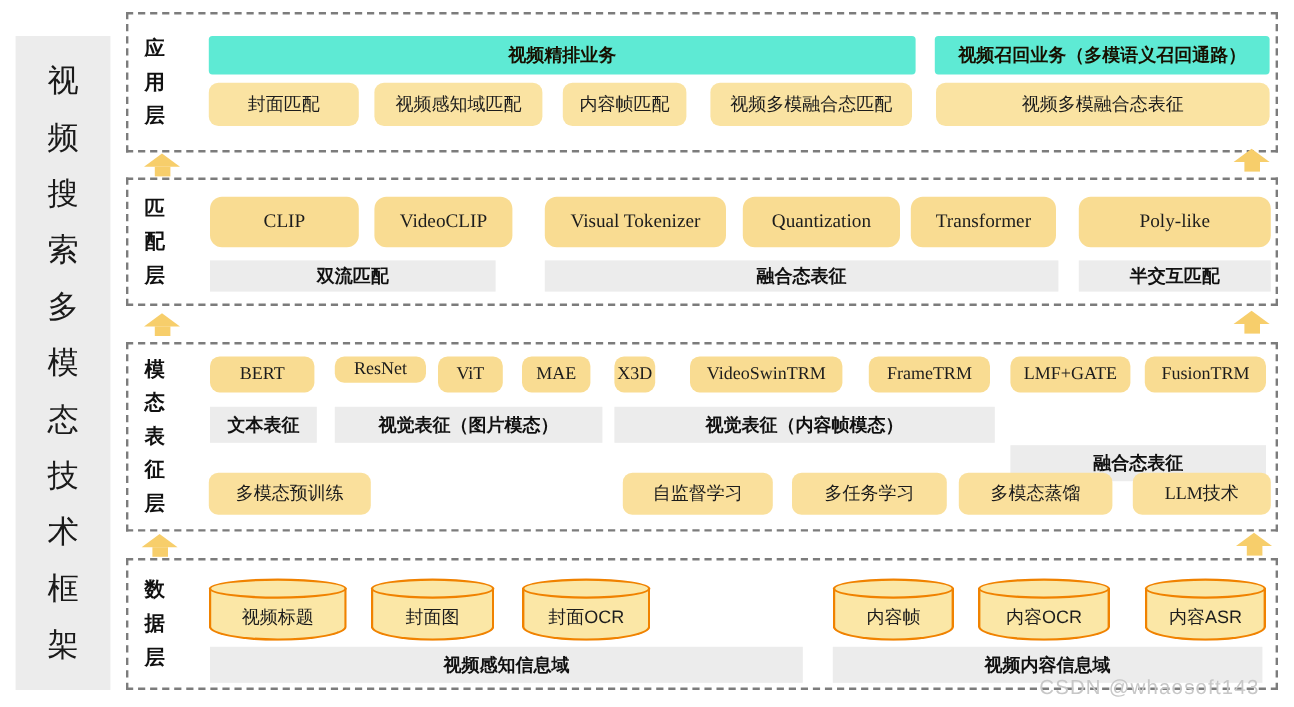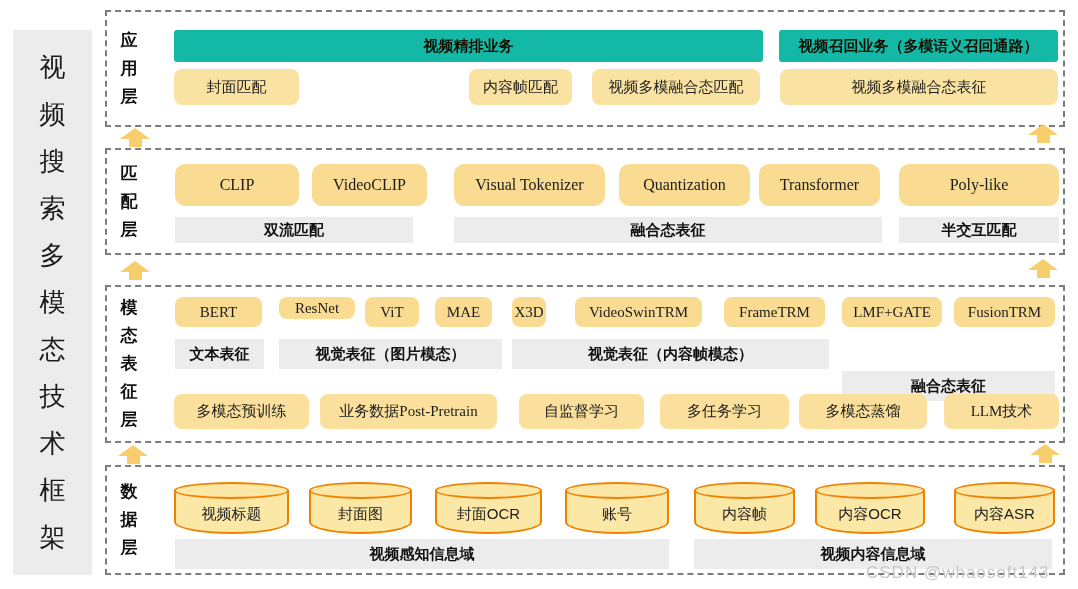--- a/index.html
+++ b/index.html
@@ -21,21 +21,21 @@
     position:absolute;left:105px;width:960px;border:2px dashed #7c7c7c;box-sizing:border-box;
     background:#ffffff;
   }
   .layer-label{
     position:absolute;left:11px;top:50%;transform:translateY(-50%);
     width:22px;font-size:17px;font-weight:700;line-height:28px;text-align:center;
     word-break:break-all;color:#111;
   }
   
   .hdr{
-    position:absolute;background:#14b8a6;border-radius:3px;
+    position:absolute;background:#5eead4;border-radius:3px;
     display:flex;align-items:center;justify-content:center;
     font-size:15px;font-weight:700;color:#161000;
   }
   
   .chip{
     position:absolute;background:#F9DC92;border-radius:8px;
     display:flex;align-items:center;justify-content:center;
     font-size:15px;color:#1c1c1c;font-family:Liberation Serif, serif;
   }
   .chip.l1{background:#FAE3A2;}
@@ -79,20 +79,21 @@
 
   <div id="side-title">
     <div class="vtext">视频搜索多模态技术框架</div>
   </div>
 
   <div class="layer" style="top:10px;height:117px;">
     <div class="layer-label">应用层</div>
     <div class="hdr" style="left:67px;top:18px;width:589px;height:32px;">视频精排业务</div>
     <div class="hdr" style="left:672px;top:18px;width:279px;height:32px;">视频召回业务（多模语义召回通路）</div>
     <div class="chip l1" style="left:67px;top:57px;width:125px;height:36px;">封面匹配</div>
+    <div class="chip l1" style="left:205px;top:57px;width:140px;height:36px;">视频感知域匹配</div>
     <div class="chip l1" style="left:362px;top:57px;width:103px;height:36px;">内容帧匹配</div>
     <div class="chip l1" style="left:485px;top:57px;width:168px;height:36px;">视频多模融合态匹配</div>
     <div class="chip l1" style="left:673px;top:57px;width:278px;height:36px;">视频多模融合态表征</div>
   </div>
 
   <div class="arrow" style="left:120px;top:128px;">
       <div class="head"></div>
       <div class="stem"></div>
     </div>
   <div class="arrow" style="left:1028px;top:124px;">
@@ -131,21 +132,20 @@
     <div class="chip" style="left:405px;top:10px;width:34px;height:30px;">X3D</div>
     <div class="chip" style="left:468px;top:10px;width:127px;height:30px;">VideoSwinTRM</div>
     <div class="chip" style="left:617px;top:10px;width:101px;height:30px;">FrameTRM</div>
     <div class="chip" style="left:735px;top:10px;width:100px;height:30px;">LMF+GATE</div>
     <div class="chip" style="left:847px;top:10px;width:101px;height:30px;">FusionTRM</div>
     <div class="bar" style="left:68px;top:52px;width:89px;height:30px;">文本表征</div>
     <div class="bar" style="left:172px;top:52px;width:223px;height:30px;">视觉表征（图片模态）</div>
     <div class="bar" style="left:405px;top:52px;width:317px;height:30px;">视觉表征（内容帧模态）</div>
     <div class="bar" style="left:735px;top:52px;width:213px;height:30px;margin-top:32px;">融合态表征</div>
     <div class="chip r2" style="left:67px;top:107px;width:135px;height:35px;">多模态预训练</div>
-    <div class="chip r2" style="left:213px;top:107px;width:177px;height:35px;">业务数据Post-Pretrain</div>
     <div class="chip r2" style="left:412px;top:107px;width:125px;height:35px;">自监督学习</div>
     <div class="chip r2" style="left:553px;top:107px;width:129px;height:35px;">多任务学习</div>
     <div class="chip r2" style="left:692px;top:107px;width:128px;height:35px;">多模态蒸馏</div>
     <div class="chip r2" style="left:837px;top:107px;width:115px;height:35px;">LLM技术</div>
   </div>
 
   <div class="arrow" style="left:118px;top:445px;">
       <div class="head"></div>
       <div class="stem"></div>
     </div>
@@ -165,25 +165,20 @@
     <div class="cyl" style="left:202px;top:15px;width:103px;height:52px;">
       <div class="cyl-top"></div>
         <div class="cyl-body"></div>
       <div class="cyl-label">封面图</div>
     </div>
     <div class="cyl" style="left:328px;top:15px;width:107px;height:52px;">
       <div class="cyl-top"></div>
         <div class="cyl-body"></div>
       <div class="cyl-label">封面OCR</div>
     </div>
-    <div class="cyl" style="left:458px;top:15px;width:104px;height:52px;">
-      <div class="cyl-top"></div>
-        <div class="cyl-body"></div>
-      <div class="cyl-label">账号</div>
-    </div>
     <div class="cyl" style="left:587px;top:15px;width:101px;height:52px;">
       <div class="cyl-top"></div>
         <div class="cyl-body"></div>
       <div class="cyl-label">内容帧</div>
     </div>
     <div class="cyl" style="left:708px;top:15px;width:110px;height:52px;">
       <div class="cyl-top"></div>
         <div class="cyl-body"></div>
       <div class="cyl-label">内容OCR</div>
     </div>

